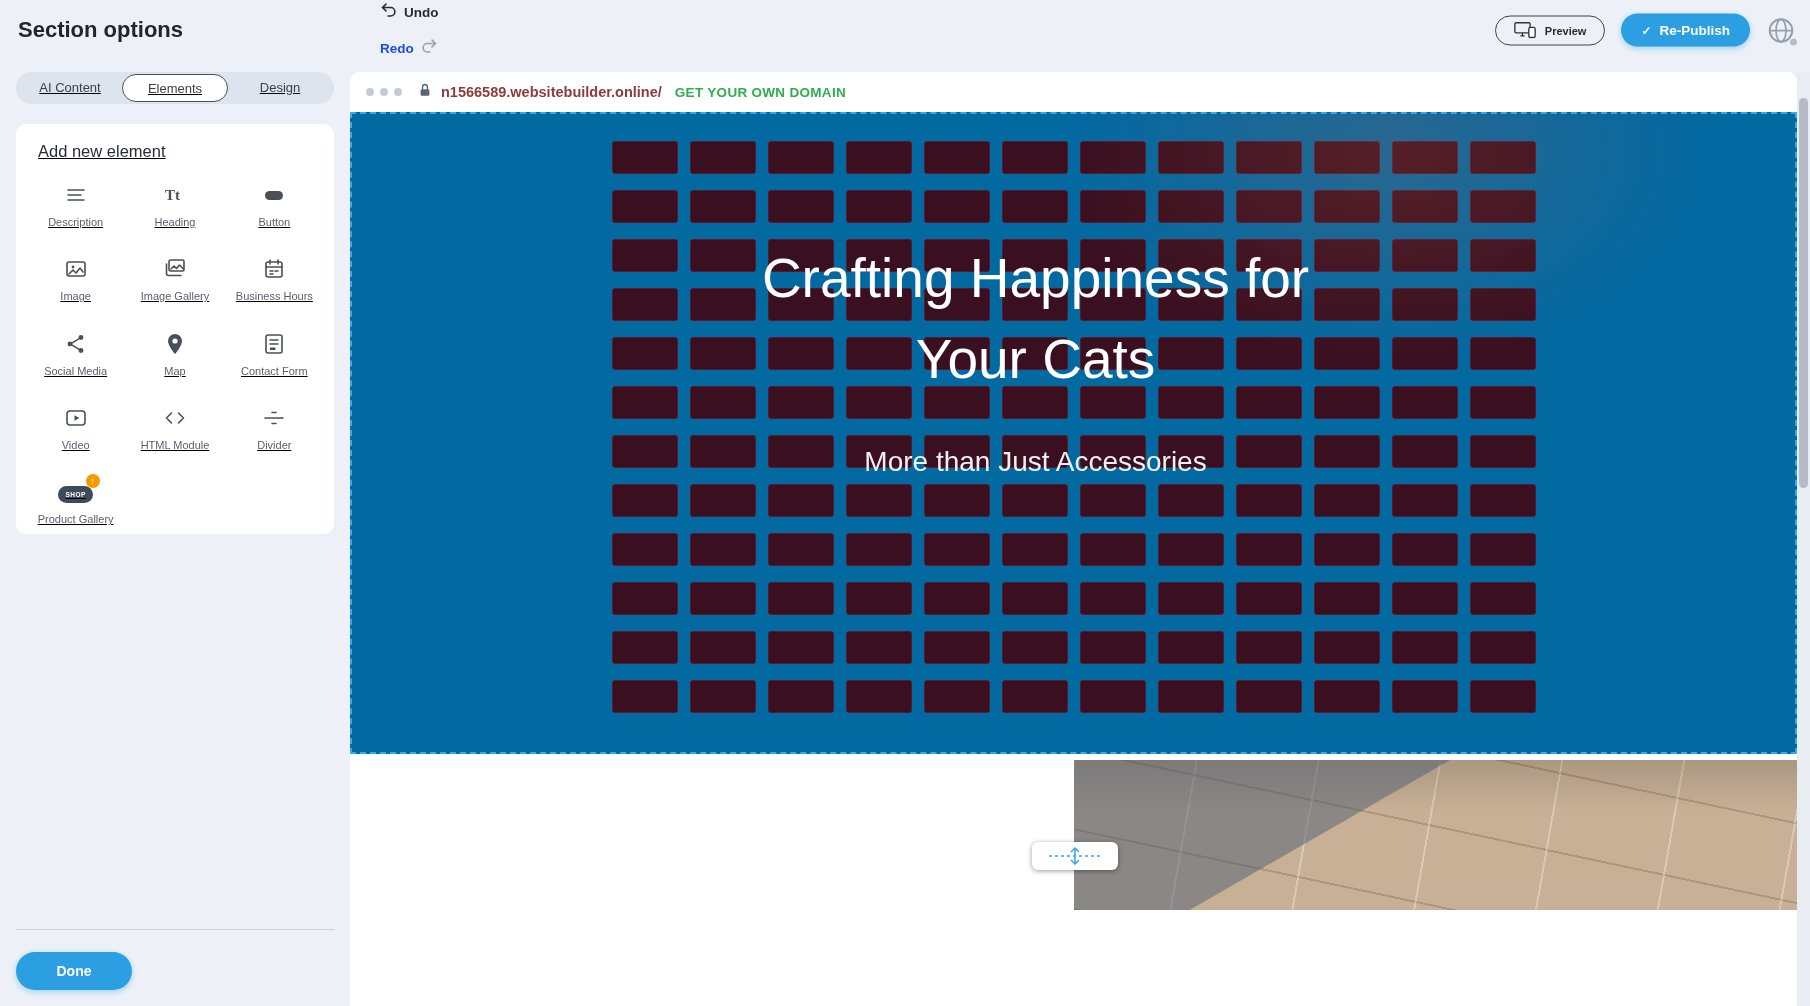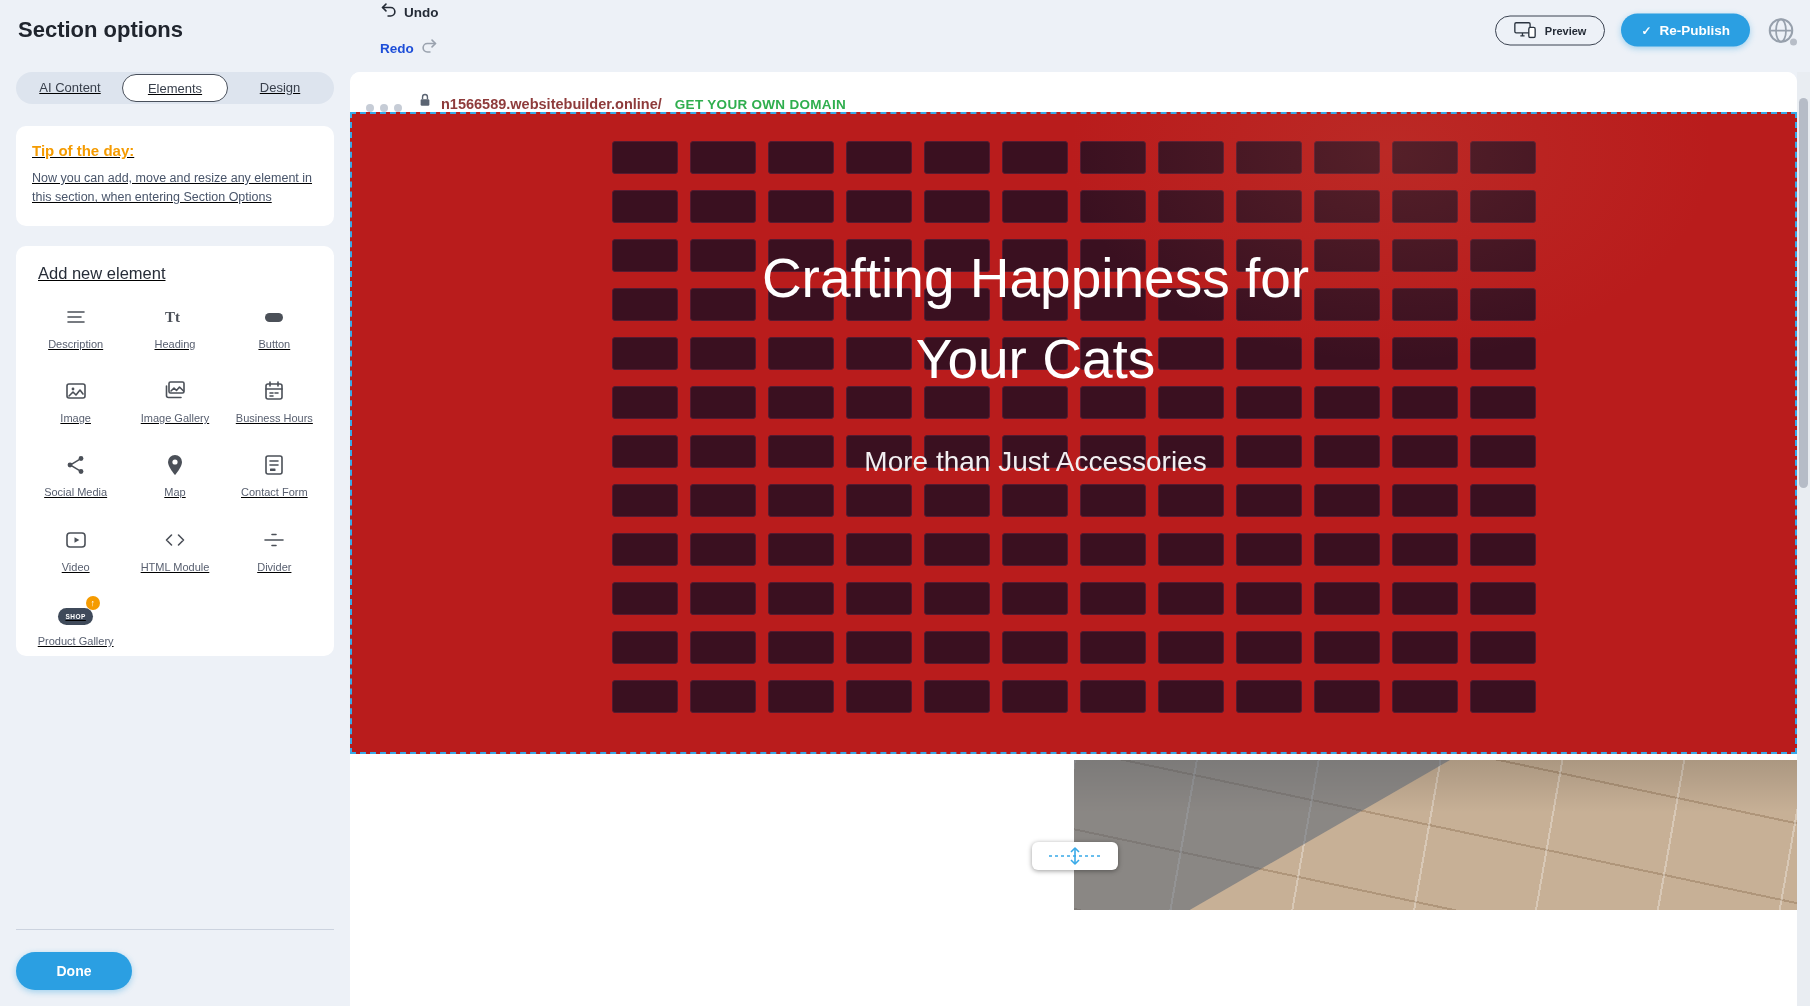--- a/index.html
+++ b/index.html
@@ -107,40 +107,40 @@
     font-size: 14px; font-weight: 700; font-family: inherit;
     box-shadow: 0 2px 6px rgba(43,159,226,.4);
   }
 
   
   .main { position: absolute; left: 350px; top: 60px; right: 0; bottom: 0; }
   .viewport {
     position: absolute; left: 0; top: 12px; right: 13px; bottom: 0;
     background: #fff; border-radius: 10px 10px 0 0; overflow: hidden;
   }
-  .browser-bar { height: 40px; display: flex; align-items: flex-end; padding: 0 16px; background: #fff; }
+  .browser-bar { height: 40px; display: flex; align-items: center; padding: 0 16px; background: #fff; }
   .win-dots { display: flex; gap: 6px; margin-right: 16px; }
   .win-dots span { width: 8px; height: 8px; border-radius: 50%; background: #c6ccd6; }
   .url-text { margin-left: 9px; font-size: 14.5px; font-weight: 600; color: var(--url-maroon, #8e3b3b); }
   .domain-link { margin-left: 13px; font-size: 13.5px; font-weight: 700; letter-spacing: .3px;
     color: var(--domain-green, #2fae4e); cursor: pointer; }
 
   
   .site-header {
     height: 96px; background: var(--site-red, #e8452e);
     display: flex; align-items: center; padding: 0 48px 0 30px;
   }
   .site-logo { color: #fff; font-size: 16px; font-weight: 800; letter-spacing: 1.2px; }
   .site-nav { margin-left: auto; display: flex; align-items: center; gap: 34px; }
   .nav-item { color: #fff; font-size: 15px; cursor: pointer; }
   .nav-item.active { border-bottom: 2px solid #fff; padding-bottom: 5px; }
   .nav-item.more { font-weight: 700; letter-spacing: 1px; }
 
   .hero {
-    position: relative; height: 642px; background: #b91c1c;
+    position: relative; height: 642px; background: #0369a1;
     border: 2px dashed var(--dash-blue, #38a9e8); overflow: hidden;
   }
   .hero::before {
     content: ""; position: absolute; inset: 0; z-index: 1; pointer-events: none;
     background: radial-gradient(460px 300px at 72% 6%, rgba(195,95,75,.20), transparent 70%);
   }
   .tile-grid {
     position: absolute; left: 50%; transform: translateX(-50%); top: 27px;
     display: grid; grid-template-columns: repeat(12, 66px); grid-auto-rows: 33px;
     column-gap: 12px; row-gap: 16px;
@@ -250,24 +250,20 @@
     </div>
   </div>
 
   <div class="sidebar">
     <div class="tabs" id="tabs">
         <div class="tab">AI Content</div>
         <div class="tab active">Elements</div>
         <div class="tab">Design</div>
       </div>
 
-    <div class="tip-card">
-      <div class="tip-title">Tip of the day:</div>
-      <div class="tip-body">Now you can add, move and resize any element in this section, when entering Section Options</div>
-    </div>
 
 
     <div class="add-card">
       <div class="add-title">Add new element</div>
       <div class="element-grid" id="element-grid">
           <div class="el-item">
             <div class="el-icon">
               <svg width="26" height="24" viewBox="0 0 24 24">
                 <path d="M4 7h16M4 12h13M4 17h16" fill="none" stroke="#4b5058" stroke-width="1.6" stroke-linecap="round" stroke-linejoin="round"></path>
               </svg>

